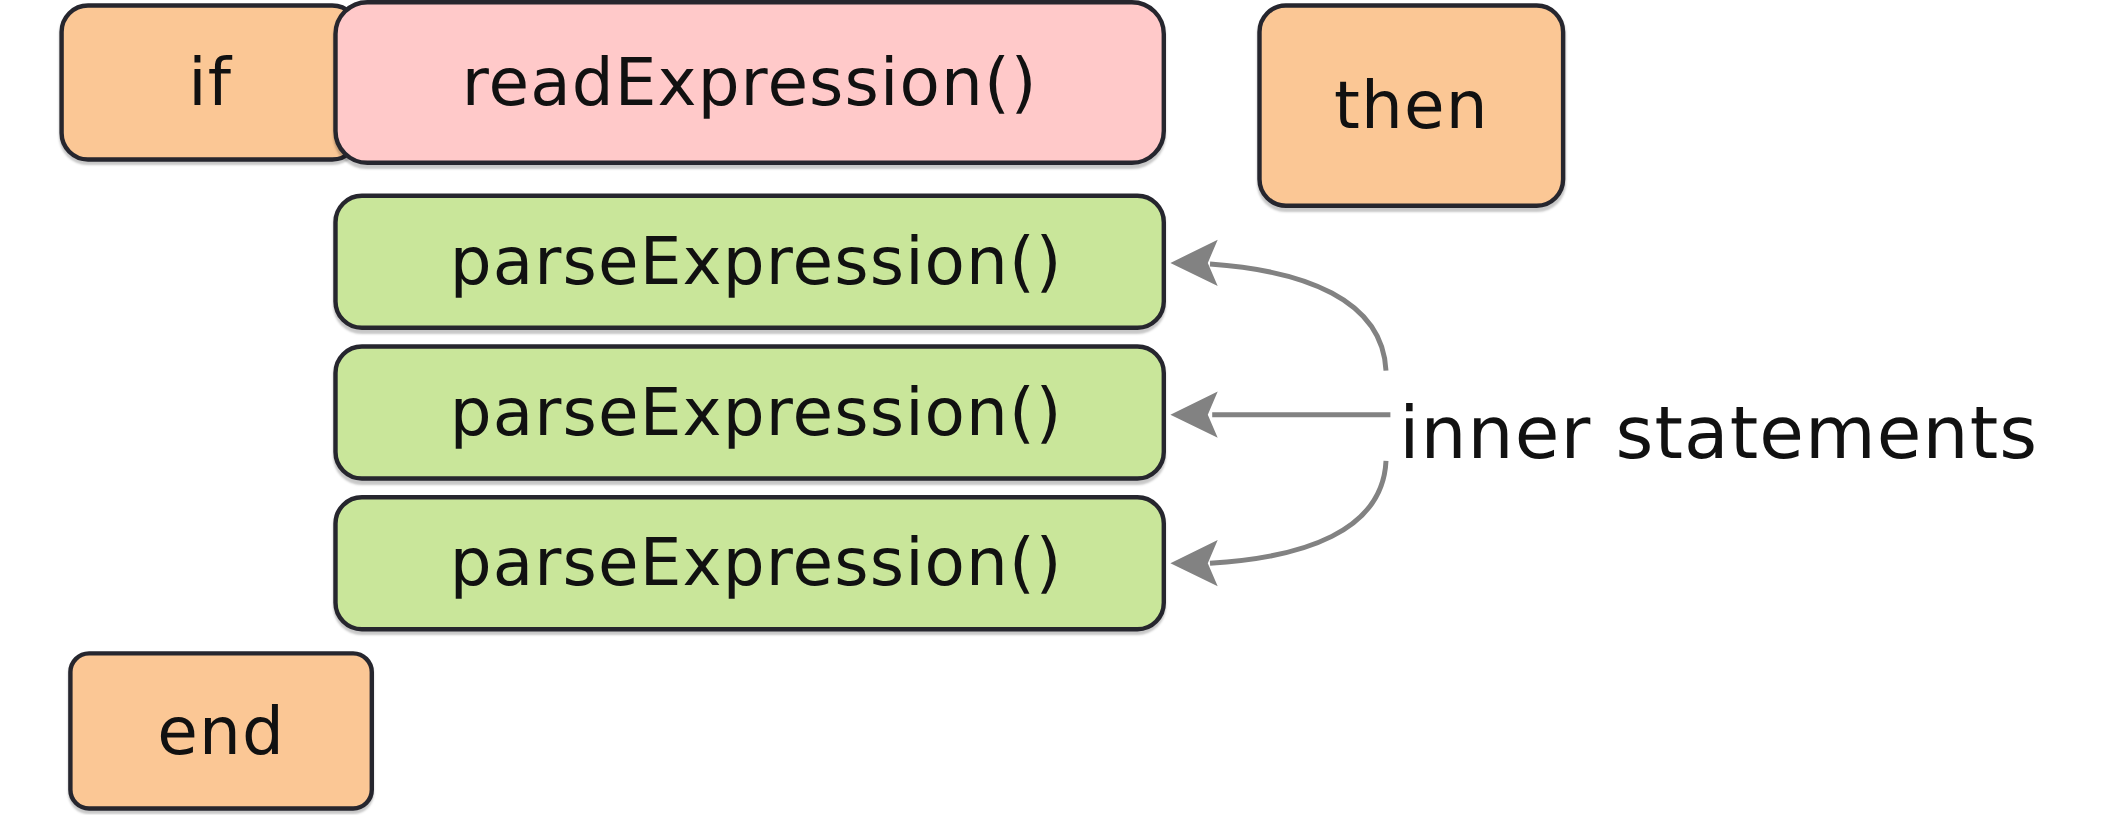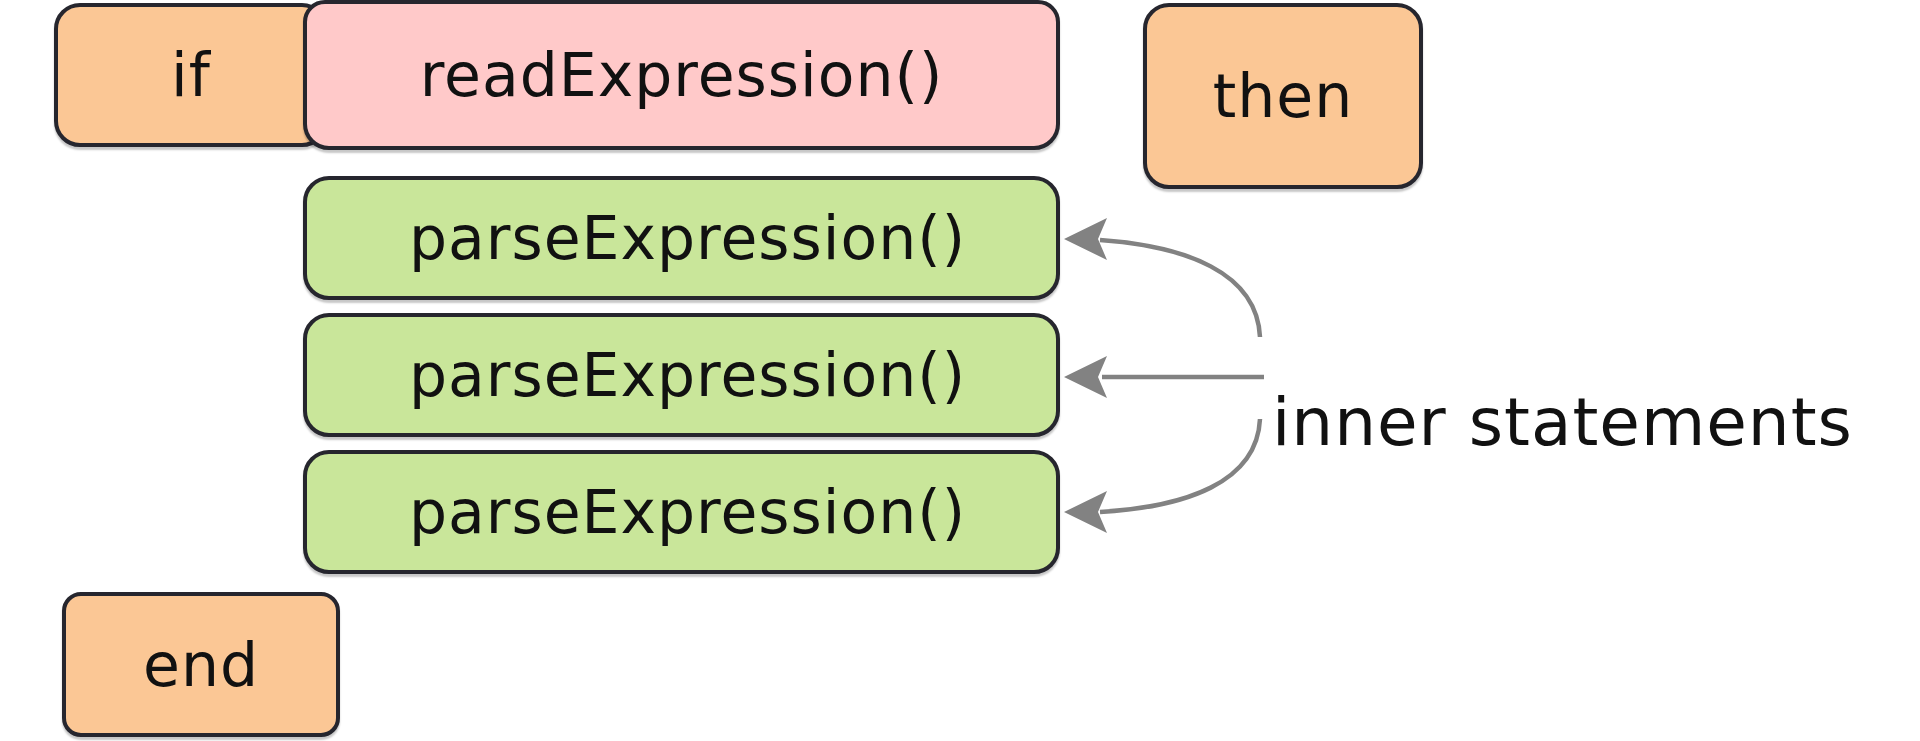--- a/index.html
+++ b/index.html
@@ -27,39 +27,38 @@
     box-shadow: 0 3px 2px rgba(0,0,0,0.22);
     font-size: 60px;
     letter-spacing: 1px;
     white-space: nowrap;
   }
   .box--keyword   { background: var(--keyword-fill, #fbc795); margin-left: 47px; }
   .box--expr      { background: var(--expression-fill, #ffc9c9); }
   .box--statement { background: var(--statement-fill, #c9e69a); padding-left: 12px; }
 
   .box--if    { left: 7px;    top: 3px;   width: 274px; height: 144px; }
-  .box--read  { left: 303px;  top: 0px;   width: 757px; height: 150px; border-top-left-radius: 22px; border-top-right-radius: 22px; }
+  .box--read  { left: 303px;  top: 0px;   width: 757px; height: 150px; border-top-left-radius: 22px; border-top-right-radius: 22px; border-radius: 31px; }
   .box--then  { left: 1096px; top: 3px;   width: 280px; height: 186px; }
   .box--p1    { left: 303px;  top: 176px; width: 757px; height: 124px; }
   .box--p2    { left: 303px;  top: 313px; width: 757px; height: 124px; }
   .box--p3    { left: 303px;  top: 450px; width: 757px; height: 124px; }
   .box--end   { left: 15px;   top: 592px; width: 278px; height: 145px; border-radius: 19px; }
 
   .annotation {
     position: absolute;
     left: 1272px;
     top: 348px;
     height: 84px;
     display: flex;
-    align-items: flex-start;
+    align-items: flex-end;
     font-size: 66px;
     letter-spacing: 1px;
     white-space: nowrap;
     color: var(--text, #111111);
-    margin-top: 36px;
   }
   .arrows {
     position: absolute;
     left: 0;
     top: 0;
     width: 1920px;
     height: 741px;
     pointer-events: none;
   }
   .arrows path { stroke: var(--arrow, #828282); stroke-width: 4.5; fill: none; }

